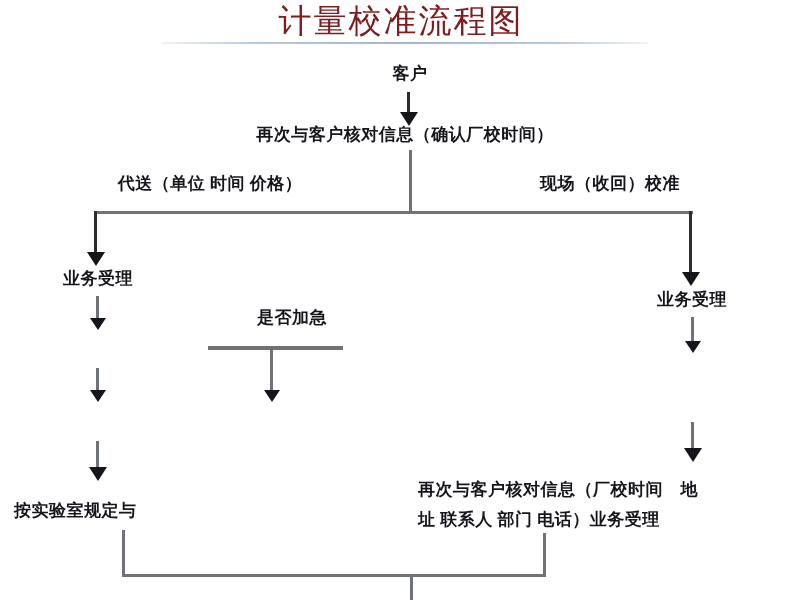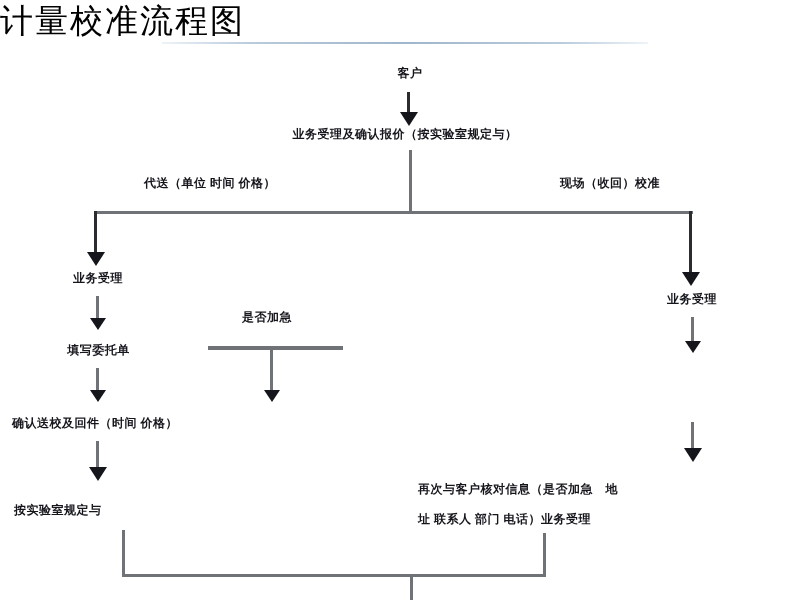--- a/index.html
+++ b/index.html
@@ -16,42 +16,42 @@
     font-family: "Liberation Serif", "DejaVu Serif", serif;
     color: #15161c;
   }
 
   
   .title {
     position: absolute;
     left: 0;
     top: 2px;
     width: 802px;
-    text-align: left;
+    text-align: center;
     font-size: 33px;
     line-height: 38px;
     letter-spacing: 2px;
     font-weight: 400;
-    color: #000000;
+    color: #7f1d1d;
     white-space: nowrap;
   }
   .title-rule {
     position: absolute;
     left: 162px;
     top: 42px;
     width: 486px;
     height: 2px;
     background: linear-gradient(to right, #eef3f8 0%, #b9cbdc 18%, #9fb6cc 50%, #b9cbdc 82%, #eef3f8 100%);
   }
 
   
   .node {
     position: absolute;
     white-space: nowrap;
-    font-size: 12px;
+    font-size: 17px;
     line-height: 23px;
     font-weight: 700;
     color: #15161c;
     letter-spacing: 0.5px;
   }
   .node.center { text-align: center; }
 
   
   .vline {
     position: absolute;
@@ -86,66 +86,64 @@
 <div id="canvas">
 
   <div class="title">计量校准流程图</div>
   <div class="title-rule"></div>
 
   <div class="node center" style="left:360px; top:62px; width:100px;">客户</div>
 
   <div class="vline dark" style="left:407px; top:92px; height:26px;"></div>
   <div class="arrowhead" style="left:400px; top:112px;"></div>
 
-  <div class="node center" style="left:160px; top:123px; width:490px;">业务受理及确认报价（按实验室规定与）</div>
+  <div class="node center" style="left:160px; top:123px; width:490px;">再次与客户核对信息（确认厂校时间）</div>
 
   <div class="vline" style="left:409px; top:150px; height:63px;"></div>
   <div class="hline" style="left:95px; top:211px; width:598px;"></div>
 
   <div class="node center" style="left:500px; top:172px; width:220px;">现场（收回）校准</div>
   <div class="node center" style="left:80px; top:172px; width:260px;">代送（单位 时间 价格）</div>
 
   <div class="vline dark" style="left:94px; top:211px; height:48px;"></div>
   <div class="arrowhead" style="left:87px; top:252px;"></div>
 
   <div class="vline dark" style="left:689px; top:211px; height:68px;"></div>
   <div class="arrowhead" style="left:682px; top:272px;"></div>
 
   <div class="node center" style="left:28px; top:267px; width:140px;">业务受理</div>
 
   <div class="vline" style="left:96px; top:296px; height:28px;"></div>
   <div class="arrowhead small" style="left:90px; top:318px;"></div>
 
-  <div class="node center" style="left:26px; top:339px; width:145px;">填写委托单</div>
 
   <div class="vline" style="left:96px; top:368px; height:28px;"></div>
   <div class="arrowhead small" style="left:90px; top:390px;"></div>
 
-  <div class="node center" style="left:204px; top:306px; width:126px;">是否加急</div>
+  <div class="node center" style="left:229px; top:306px; width:126px;">是否加急</div>
   <div class="hline" style="left:208px; top:346px; width:135px; height:4px;"></div>
   <div class="vline" style="left:270px; top:348px; height:48px;"></div>
   <div class="arrowhead small" style="left:264px; top:390px;"></div>
 
-  <div class="node" style="left:12px; top:412px; width:340px;">确认送校及回件（时间 价格）</div>
 
   <div class="vline" style="left:96px; top:441px; height:32px;"></div>
   <div class="arrowhead" style="left:89px; top:467px;"></div>
 
   <div class="node" style="left:14px; top:499px; width:230px;">按实验室规定与</div>
 
   <div class="node center" style="left:622px; top:288px; width:140px;">业务受理</div>
 
   <div class="vline" style="left:691px; top:317px; height:30px;"></div>
   <div class="arrowhead small" style="left:685px; top:341px;"></div>
 
 
   <div class="vline" style="left:691px; top:422px; height:32px;"></div>
   <div class="arrowhead" style="left:684px; top:448px;"></div>
 
-  <div class="node" style="left:418px; top:478px; width:384px;">再次与客户核对信息（是否加急　地</div>
+  <div class="node" style="left:418px; top:478px; width:384px;">再次与客户核对信息（厂校时间　地</div>
   <div class="node" style="left:418px; top:508px; width:384px;">址 联系人 部门 电话）业务受理</div>
 
   <div class="vline" style="left:122px; top:530px; height:46px;"></div>
   <div class="vline" style="left:543px; top:533px; height:43px;"></div>
   <div class="hline" style="left:122px; top:574px; width:424px;"></div>
   <div class="vline" style="left:410px; top:574px; height:26px;"></div>
 
 </div>
 
 </body></html>

